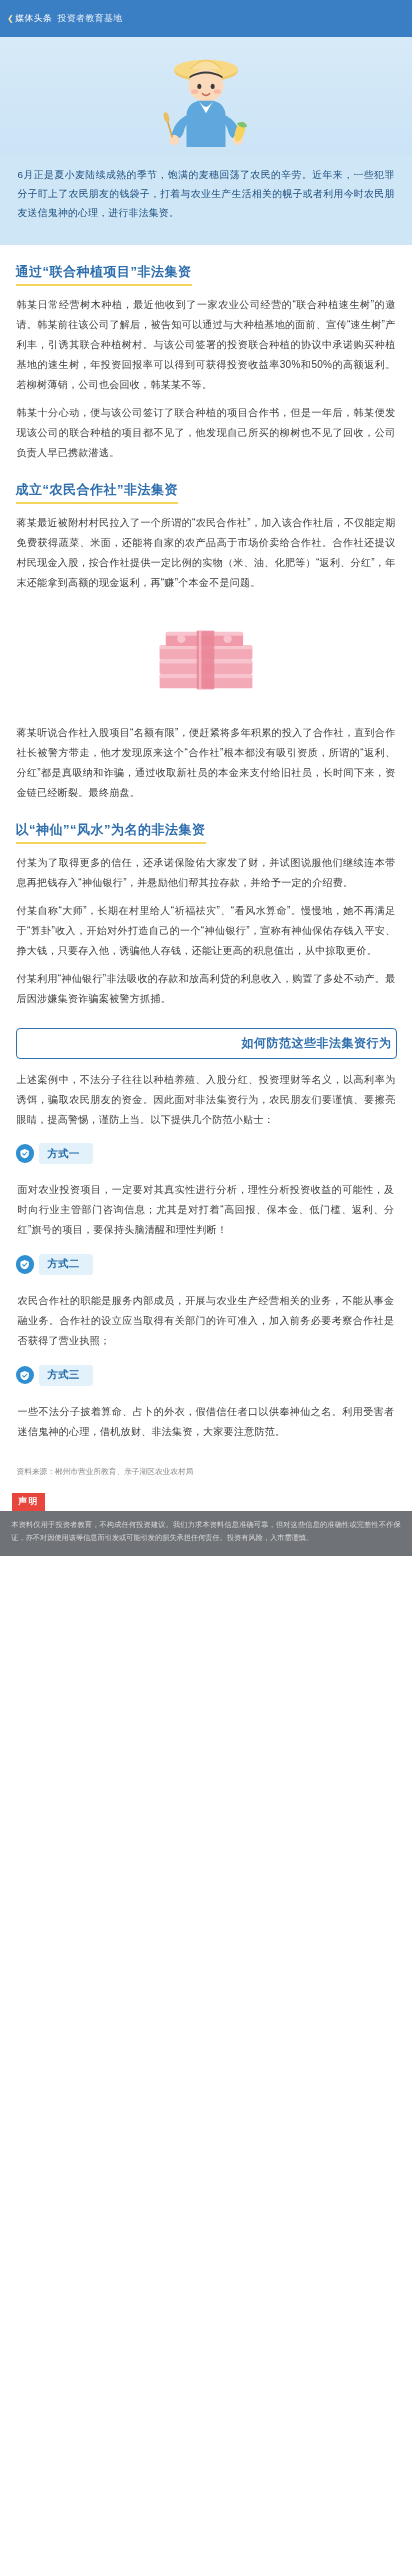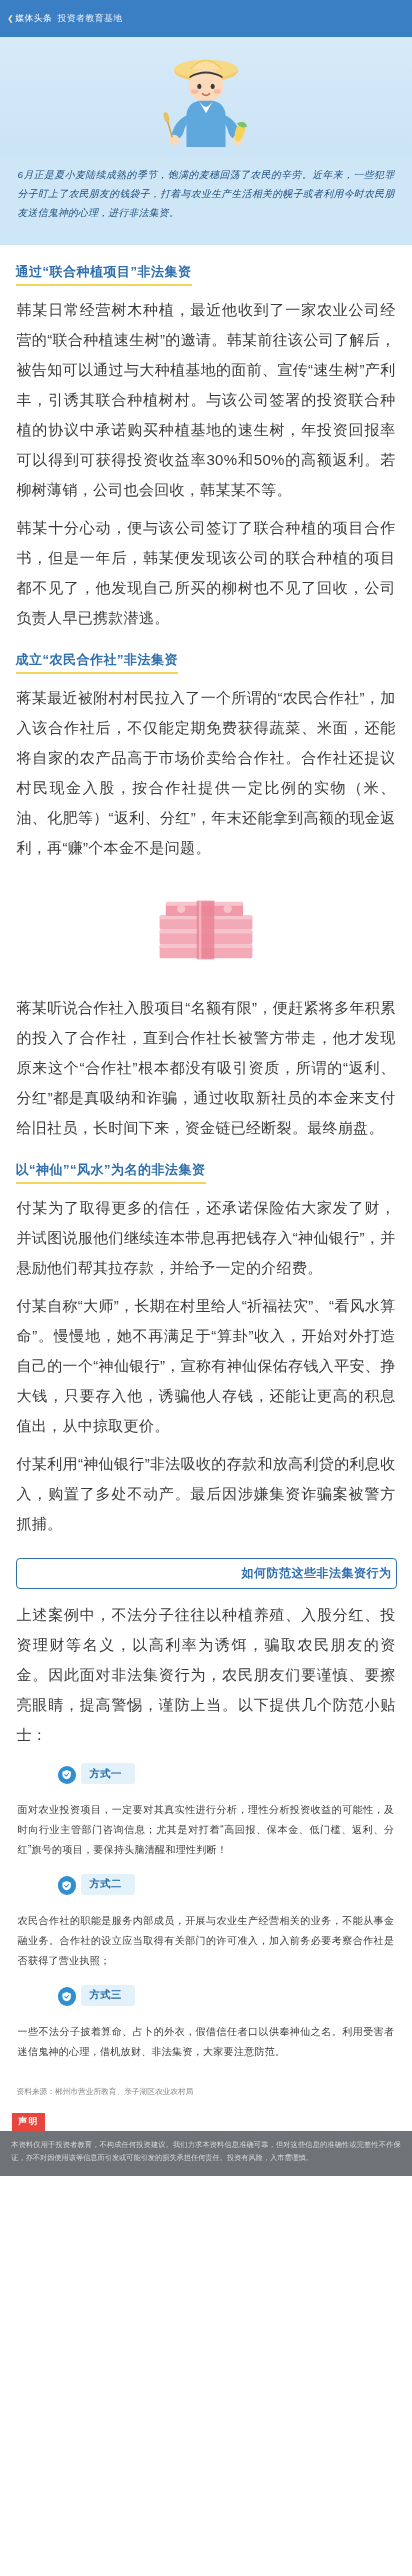--- a/index.html
+++ b/index.html
@@ -65,21 +65,20 @@
   .hero-text-wrap {
     padding: 0 17.5px;
   }
   .hero-text {
     background: transparent;
     color: #1d4e7e;
     font-size: 9.8px;
     line-height: 1.95;
     text-align: justify;
     letter-spacing: 0.3px;
-    font-style: italic;
   }
 
   
   .sec-head {
     margin: 17.5px 0 9.3px 0;
     padding: 0 15.5px;
     position: relative;
   }
   .sec-head h2 {
     margin: 0;
@@ -89,21 +88,21 @@
     letter-spacing: 0.5px;
     display: inline-block;
     padding-bottom: 3.1px;
     border-bottom: 2.1px solid #f3d55b;
     text-align: right;
   }
 
   
   .body-p {
     padding: 0 16.5px;
-    font-size: 15px;
+    font-size: 10px;
     line-height: 2.0;
     color: #3b3b3b;
     text-align: justify;
     letter-spacing: 0.3px;
     margin: 8.2px 0;
   }
 
   
   .illus-money {
     display: flex;
@@ -130,23 +129,22 @@
     font-weight: bold;
     letter-spacing: 0.5px;
   }
 
   
   .tip {
     margin: 13.4px 15.5px 5.2px 15.5px;
   }
   .tip-head {
     display: flex;
-    align-items: flex-end;
+    align-items: center;
     gap: 5.2px;
-    margin-left: 42px;
   }
   .tip-badge {
     width: 18.5px; height: 18.5px;
     border-radius: 50%;
     background: #2f8fd0;
     display: flex; align-items: center; justify-content: center;
     flex: 0 0 auto;
   }
   .tip-badge svg { display:block; }
   .tip-label {

